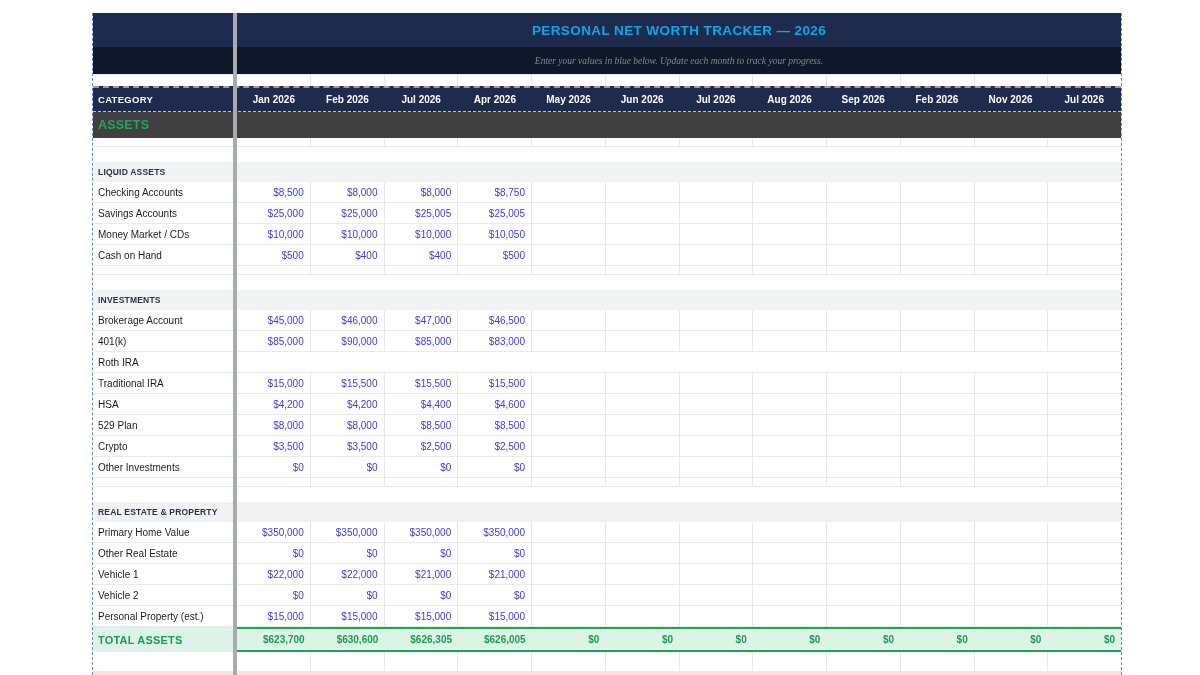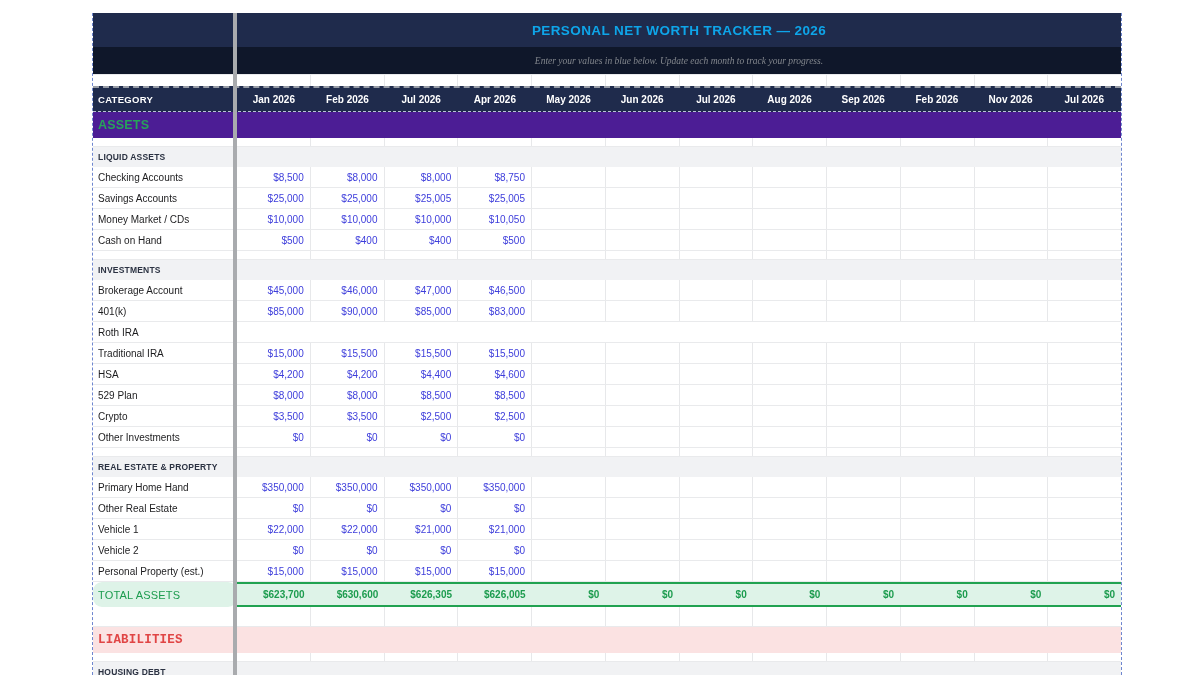--- a/index.html
+++ b/index.html
@@ -64,46 +64,45 @@
     font-size:10px; overflow:hidden;
   }
   .mcell:last-child { border-right:none; }
 
   
   .section-row { height:26px; align-items:center; }
   .section-row .band {
     flex:1; height:100%; display:flex; align-items:center; padding-left:5px;
     font-size:12.5px; font-weight:bold; letter-spacing:.2px;
   }
-  .tone-green .band { background:#4c1d95; color:#27a35a; }
+  .tone-green .band { background:#404040; color:#27a35a; }
   .tone-red .band { background:#fbe2e2; color:#e04545;font-family:Liberation Mono, monospace; }
 
   
-  .subheader-row { height:20px; }
+  .subheader-row { height:20px;margin-top:15px; }
   .subheader-row .band {
     flex:1; height:100%; display:flex; align-items:center; padding-left:5px;
     background:#f1f2f4; color:#2b3242;
     font-size:8.5px; font-weight:bold; letter-spacing:.2px;
   }
 
   
   .data-row { height:21px; }
   .data-row .catcell { font-size:10px; color:#1c1c1e; }
   .data-row .mcell.val { color:#3d3ddb; }
 
   
   .gap-row { height:9px; }
   .gap-row.lg { height:20px; }
 
   
   .total-row { height:25px; }
   .total-row .catcell {
-    background:#def3e8; color:#1d9c4f; font-size:11px; font-weight:normal;
+    background:#def3e8; color:#1d9c4f; font-size:11px; font-weight:bold;
     letter-spacing:.2px;
-    border-radius:9px;
   }
   .total-row .months {
     background:#def3e8;
     border-top:2px solid #21a251; border-bottom:2px solid #21a251;
   }
   .total-row .mcell {
     border-right:none; color:#1d9c4f; font-weight:bold; font-size:10px;
   }
 </style>
 </head>
@@ -405,21 +404,21 @@
           <div class="mcell"></div>
           <div class="mcell"></div>
           <div class="mcell"></div>
           <div class="mcell"></div>
         </div>
       </div>
       <div class="row subheader-row">
         <div class="band">REAL ESTATE &amp; PROPERTY</div>
       </div>
       <div class="row data-row grid">
-        <div class="catcell">Primary Home Hand</div>
+        <div class="catcell">Primary Home Value</div>
         <div class="months">
           <div class="mcell val">$350,000</div>
           <div class="mcell val">$350,000</div>
           <div class="mcell val">$350,000</div>
           <div class="mcell val">$350,000</div>
           <div class="mcell"></div>
           <div class="mcell"></div>
           <div class="mcell"></div>
           <div class="mcell"></div>
           <div class="mcell"></div>

